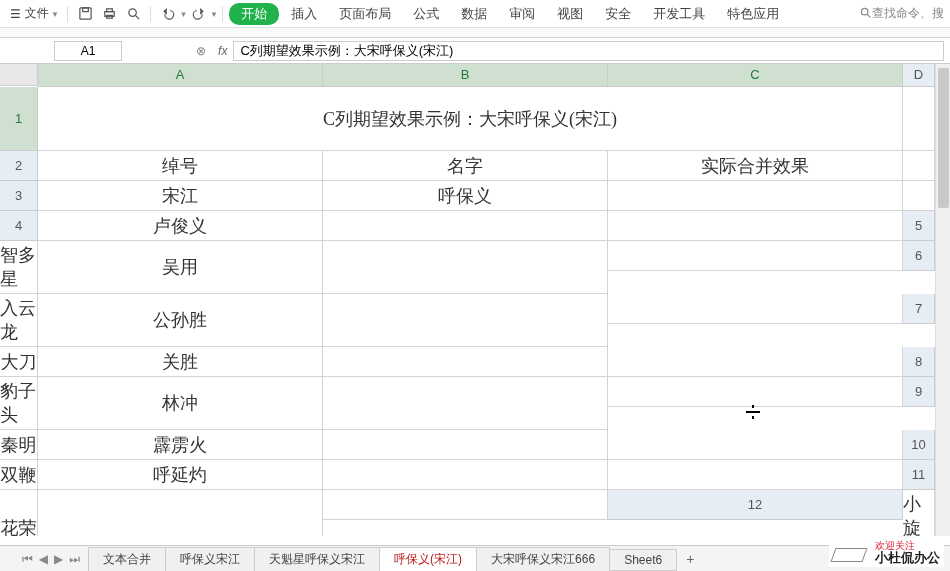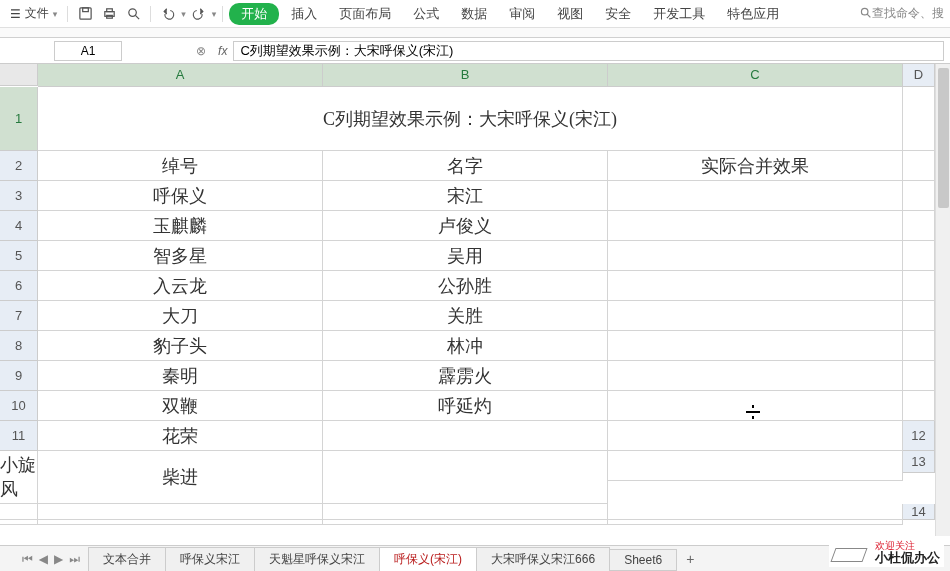--- a/index.html
+++ b/index.html
@@ -145,27 +145,26 @@
     <div class="row-title cell merged" style="grid-column:2/span 3">C列期望效果示例：大宋呼保义(宋江)</div>
     <div class="cell" style="height:64px"></div>
 
     <div class="rowh" style="height:30px">2</div>
     <div class="row-head cell">绰号</div>
     <div class="row-head cell">名字</div>
     <div class="row-head cell">实际合并效果</div>
     <div class="cell" style="height:30px"></div>
 
     <div class="rowh" style="height:30px">3</div>
+    <div class="data-row cell">宋江</div>
     <div class="data-row cell">呼保义</div>
-    <div class="data-row cell">宋江</div>
     <div class="data-row cell"></div>
     <div class="cell" style="height:30px"></div>
 
     <div class="rowh" style="height:30px">4</div>
-    <div class="data-row cell">玉麒麟</div>
     <div class="data-row cell">卢俊义</div>
     <div class="data-row cell"></div>
     <div class="cell" style="height:30px"></div>
 
     <div class="rowh" style="height:30px">5</div>
     <div class="data-row cell">智多星</div>
     <div class="data-row cell">吴用</div>
     <div class="data-row cell"></div>
     <div class="cell" style="height:30px"></div>
 

